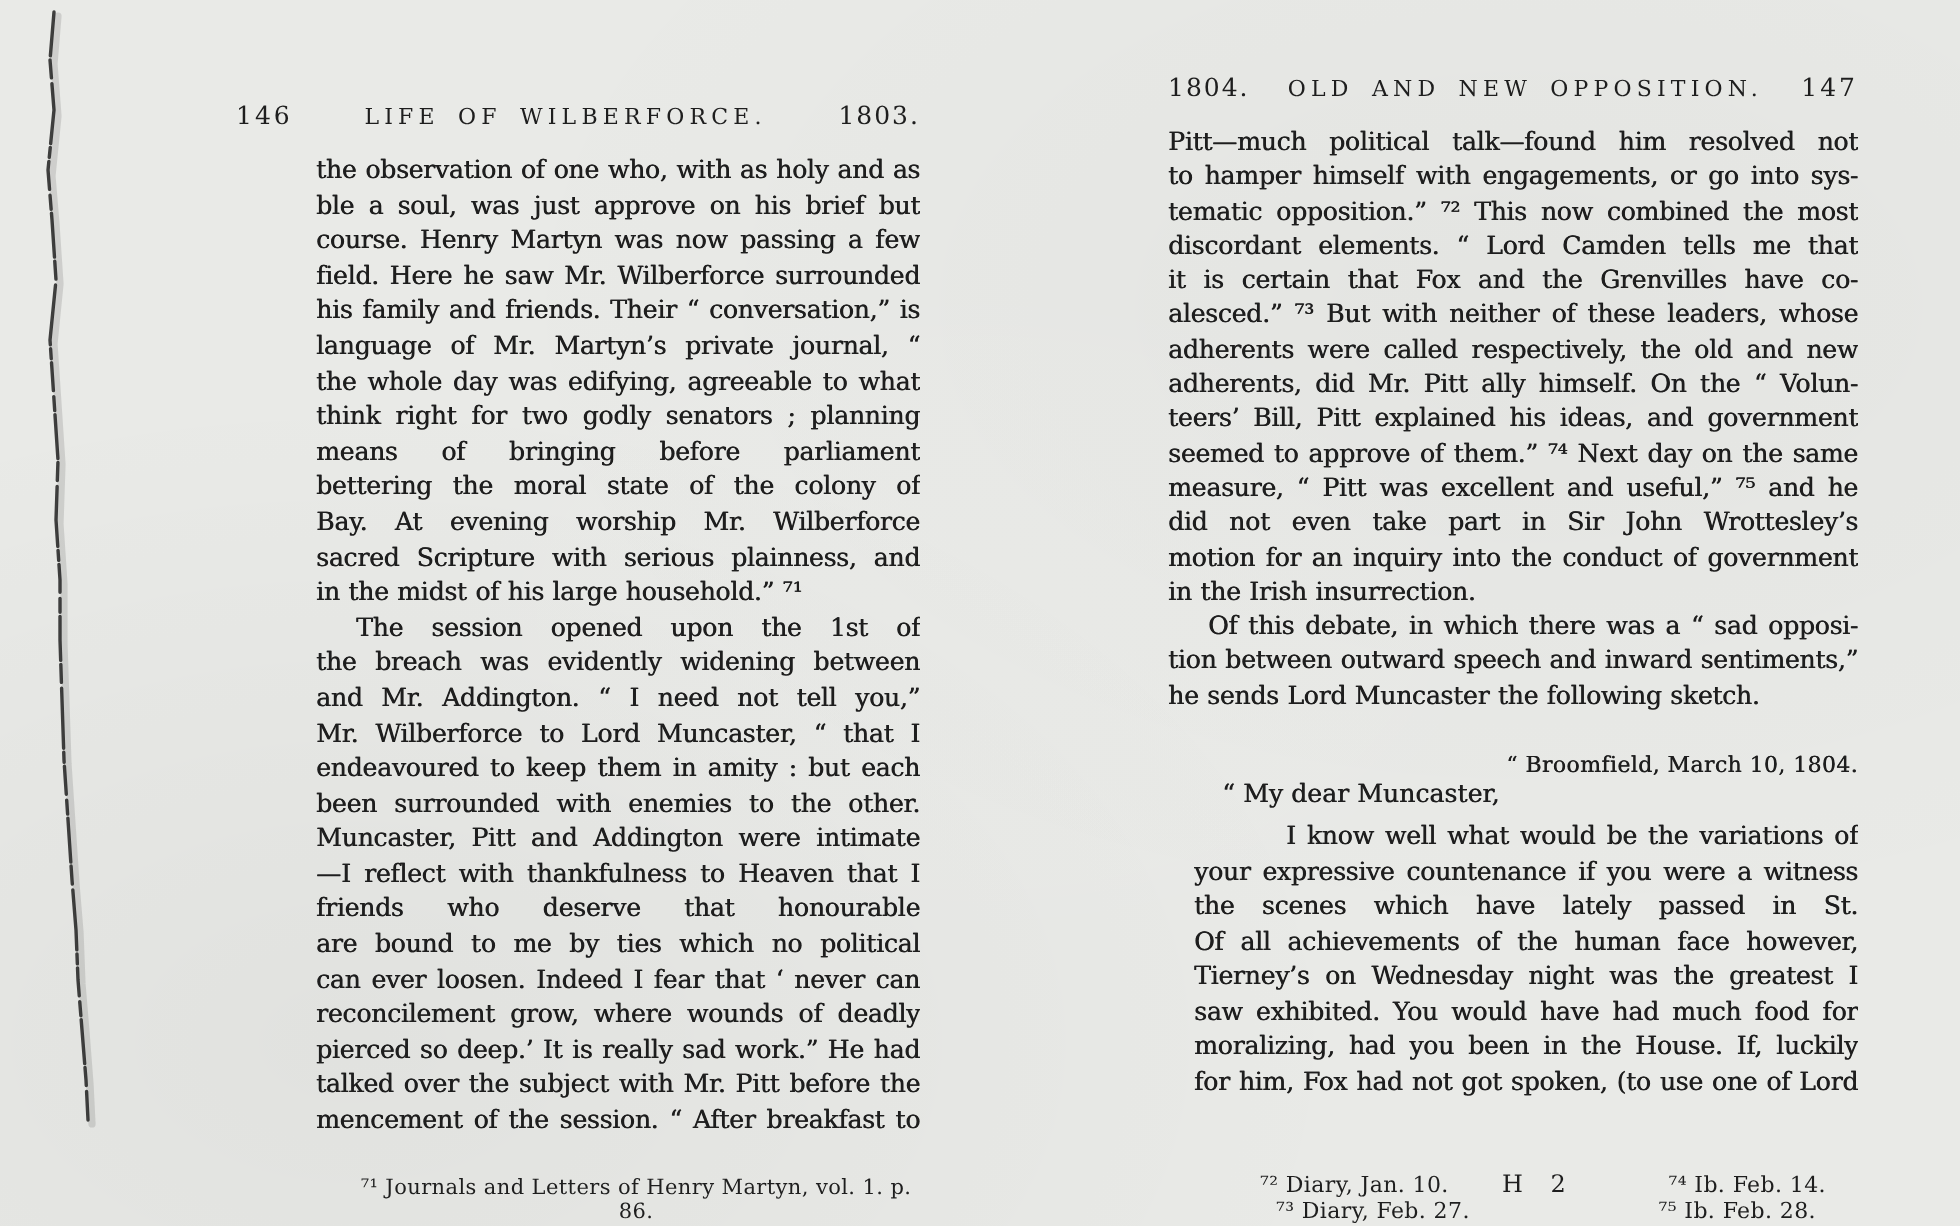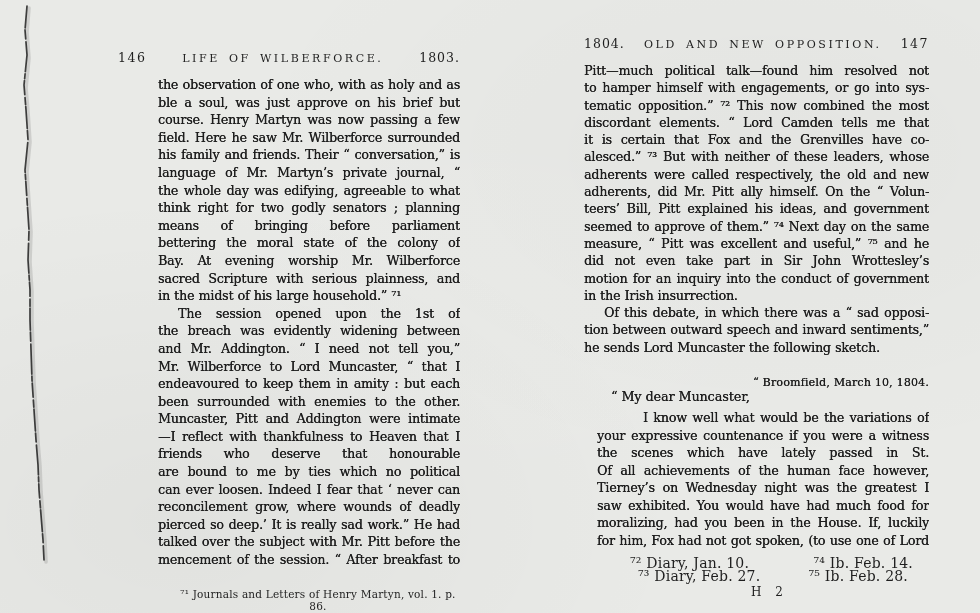--- a/index.html
+++ b/index.html
@@ -36,21 +36,21 @@
   .page-right .pline{line-height:17.3px;height:17.3px;}
   .para.end-short .pline:last-child{text-align-last:left;}
   .para.indent-first .pline:first-child{text-indent:20px;}
   .letter-wrap{position:absolute;left:13px;width:332px;top:340px;}
   .dateline{text-align:right;font-size:11px;letter-spacing:0.2px;text-shadow:0.2px 0 0 currentColor;}
   .salutation{padding-left:14px;font-size:12.6px;text-shadow:0.25px 0 0 currentColor;}
   .letter-body{margin-top:5px;}
   .letter-body .pline{line-height:17.5px;height:17.5px;}
   .letter-body.indent-deep .pline:first-child{text-indent:46px;}
   .footnote-left{position:absolute;top:538px;left:0;right:0;text-align:center;padding-left:58px;font-size:10.5px;letter-spacing:0.2px;}
-  .fn-block{position:absolute;top:521px;left:0;right:0;font-size:14px;letter-spacing:0.2px;}
+  .fn-block{position:absolute;top:550px;left:0;right:0;font-size:11px;letter-spacing:0.2px;}
   .fn-row{display:flex;justify-content:space-between;padding:0 16px 0 46px;line-height:13px;}
   .fn-row.second{padding-left:54px;padding-right:21px;}
   .sig{position:absolute;top:549px;left:0;right:0;text-align:center;font-size:12px;letter-spacing:5px;padding-left:26px;}
 </style>
 </head>
 <body>
 
 <div class="scan">
 
   <svg class="spine" width="70" height="613" viewBox="0 0 70 613">

